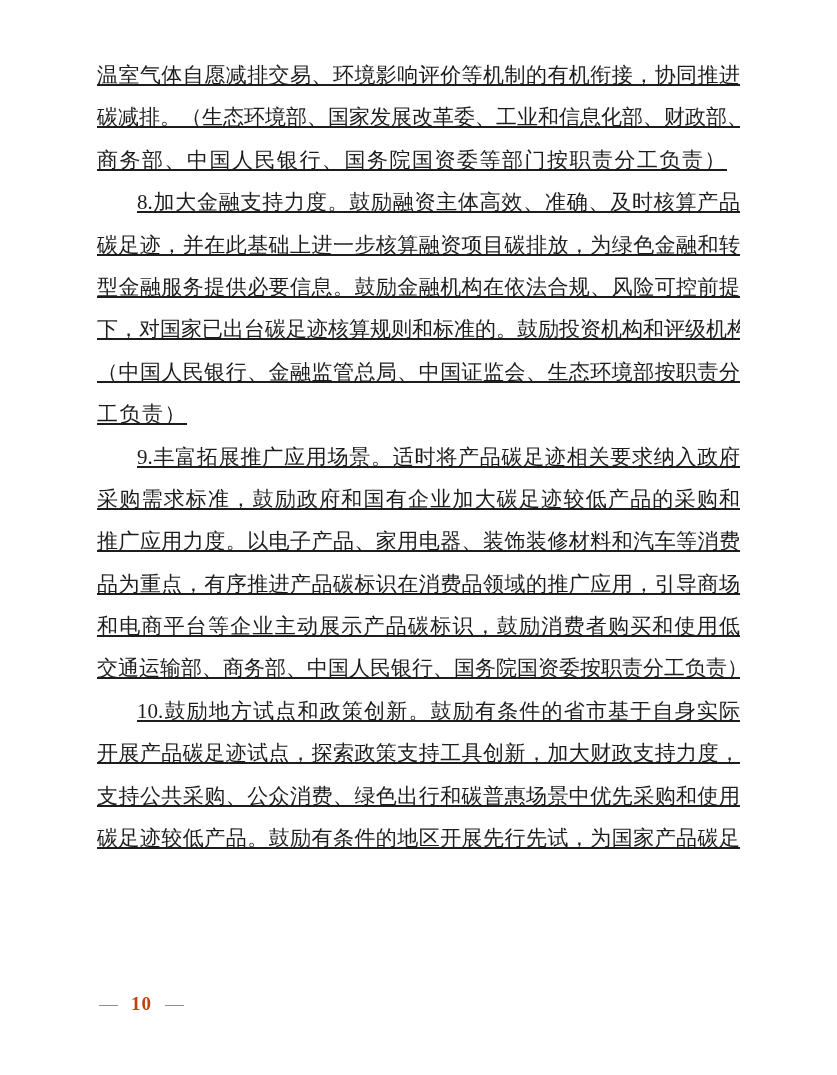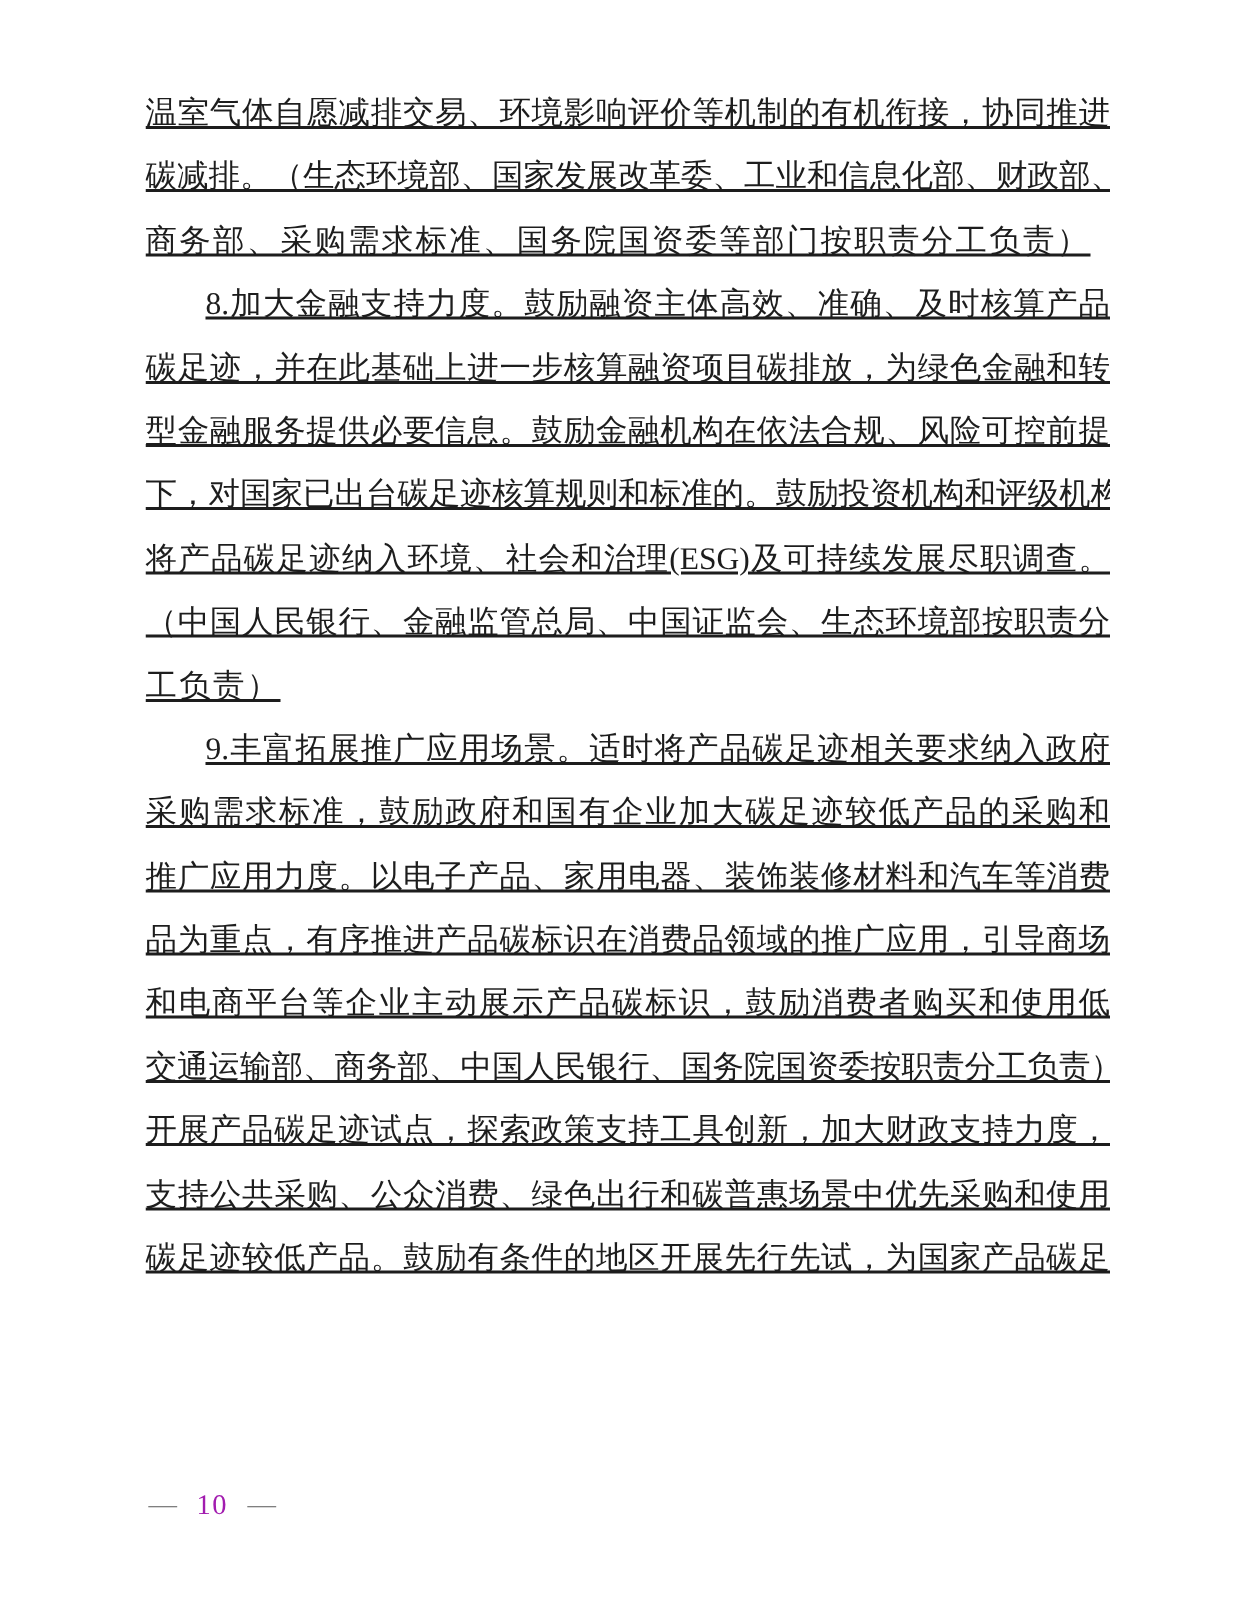--- a/index.html
+++ b/index.html
@@ -47,45 +47,46 @@
     display: flex;
     align-items: center;
     gap: 13px;
     font-size: 19px;
   }
   .footer .dash {
     color: #6e6e6e;
     transform: scaleY(0.8);
   }
   .footer .pagenum {
-    color: #a21caf;
+    color: #c2410c;
     letter-spacing: 1px;
+    font-weight: bold;
   }
 </style>
 </head>
 <body>
 
 <div class="page">
   <div class="textblock">
     <div class="line">温室气体自愿减排交易、环境影响评价等机制的有机衔接，协同推进</div>
     <div class="line">碳减排。（生态环境部、国家发展改革委、工业和信息化部、财政部、</div>
-    <div class="line end">商务部、采购需求标准、国务院国资委等部门按职责分工负责）</div>
+    <div class="line end">商务部、中国人民银行、国务院国资委等部门按职责分工负责）</div>
     <div class="line indent">8.加大金融支持力度。鼓励融资主体高效、准确、及时核算产品</div>
     <div class="line">碳足迹，并在此基础上进一步核算融资项目碳排放，为绿色金融和转</div>
     <div class="line">型金融服务提供必要信息。鼓励金融机构在依法合规、风险可控前提</div>
     <div class="line">下，对国家已出台碳足迹核算规则和标准的。鼓励投资机构和评级机构</div>
-    <div class="line">将产品碳足迹纳入环境、社会和治理(ESG)及可持续发展尽职调查。</div>
     <div class="line">（中国人民银行、金融监管总局、中国证监会、生态环境部按职责分</div>
     <div class="line end">工负责）</div>
     <div class="line indent">9.丰富拓展推广应用场景。适时将产品碳足迹相关要求纳入政府</div>
     <div class="line">采购需求标准，鼓励政府和国有企业加大碳足迹较低产品的采购和</div>
     <div class="line">推广应用力度。以电子产品、家用电器、装饰装修材料和汽车等消费</div>
     <div class="line">品为重点，有序推进产品碳标识在消费品领域的推广应用，引导商场</div>
     <div class="line">和电商平台等企业主动展示产品碳标识，鼓励消费者购买和使用低</div>
     <div class="line">交通运输部、商务部、中国人民银行、国务院国资委按职责分工负责）</div>
+    <div class="line indent">10.鼓励地方试点和政策创新。鼓励有条件的省市基于自身实际</div>
     <div class="line">开展产品碳足迹试点，探索政策支持工具创新，加大财政支持力度，</div>
     <div class="line">支持公共采购、公众消费、绿色出行和碳普惠场景中优先采购和使用</div>
     <div class="line">碳足迹较低产品。鼓励有条件的地区开展先行先试，为国家产品碳足</div>
   </div>
 
   <div class="footer">
     <span class="dash">—</span>
     <span class="pagenum">10</span>
     <span class="dash">—</span>
   </div>

